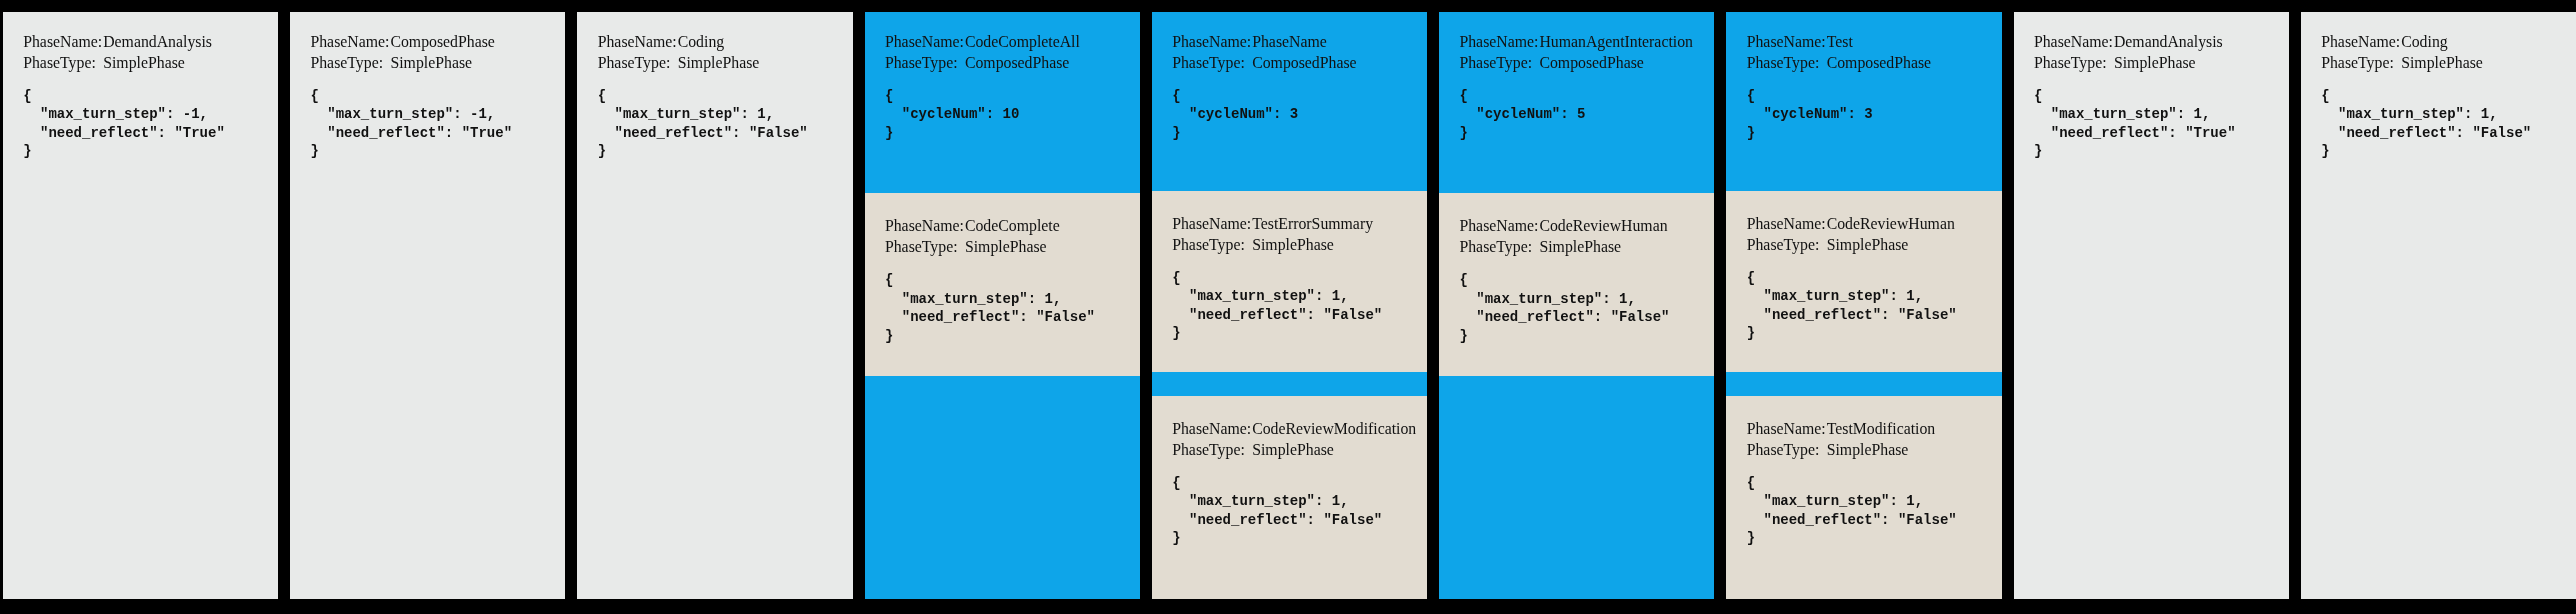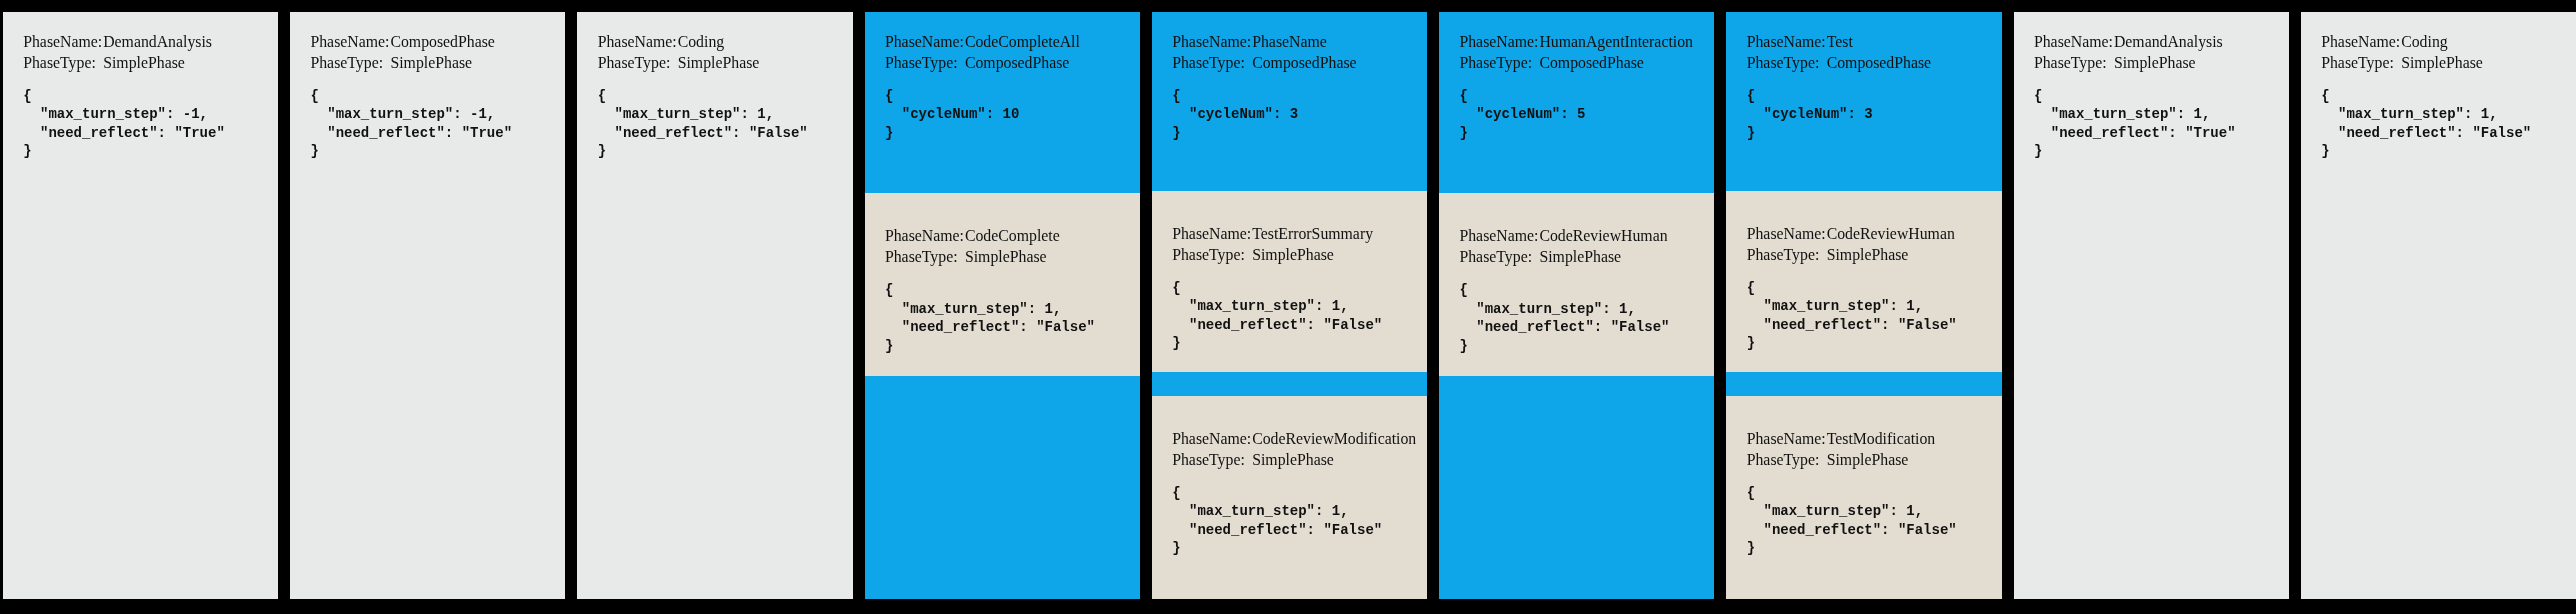--- a/index.html
+++ b/index.html
@@ -21,21 +21,21 @@
     overflow: hidden;
   }
   .phase-col.simple   { background: #e8eae9; }
   .phase-col.composed { background: #0ea5e9; display: flex; flex-direction: column; }
 
   .phase-box { padding: 18.5px 13px 0 20.4px; }
   .phase-box.header { height: 181px; }
   .phase-box.nested {
     background: #e2dcd1;
     height: 183px;
-    padding-top: 32px;
+    padding-top: 22px;
   }
   .phase-box.nested.second { height: 206px; }
   .blue-gap   { height: 24px; flex: 0 0 auto; }
   .blue-fill  { flex: 1 1 auto; }
 
   .meta-line {
     font-family: "Liberation Serif", serif;
     font-size: 15.8px;
     line-height: 21px;
     color: #111111;

